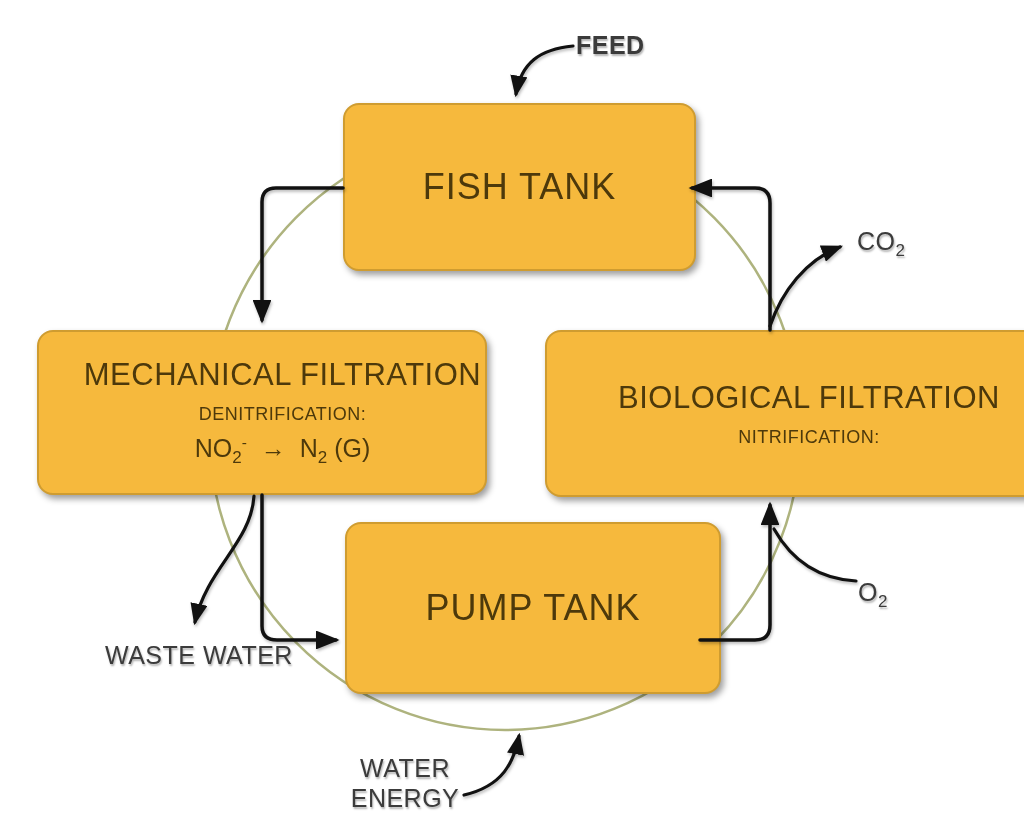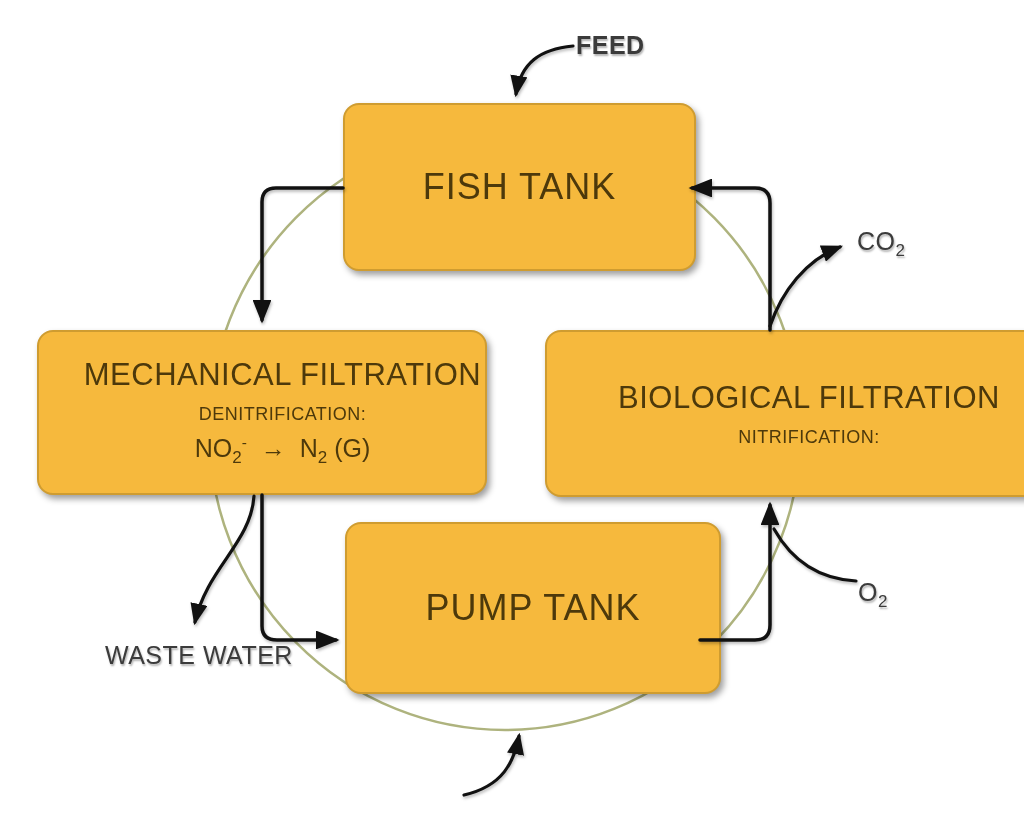--- a/index.html
+++ b/index.html
@@ -91,20 +91,22 @@
   </div>
 
   <div class="box" id="box-pump">
     <div class="box-title-lg">PUMP TANK</div>
   </div>
 
   <div class="ext-label" id="label-feed">FEED</div>
   <div class="ext-label" id="label-co2">CO<sub>2</sub></div>
   <div class="ext-label" id="label-o2">O<sub>2</sub></div>
   <div class="ext-label" id="label-waste">WASTE WATER</div>
+  <div class="ext-label" id="label-energy">WATER
+ENERGY</div>
 
   <svg id="arrow-layer" class="layer">
     <defs>
       <marker id="ah" viewBox="0 0 10 8" refX="8.5" refY="4" markerWidth="6.8" markerHeight="5.4" orient="auto">
         <path d="M0,0 L10,4 L0,8 Z" style="fill:var(--arrow_color,#111111);"></path>
       </marker>
     </defs>
 
     <path class="flow" d="M 343 188 H 276 Q 262 188 262 202 V 320" marker-end="url(#ah)"></path>
     <path class="flow" d="M 262 495 V 626 Q 262 640 277 640 H 336" marker-end="url(#ah)"></path>

